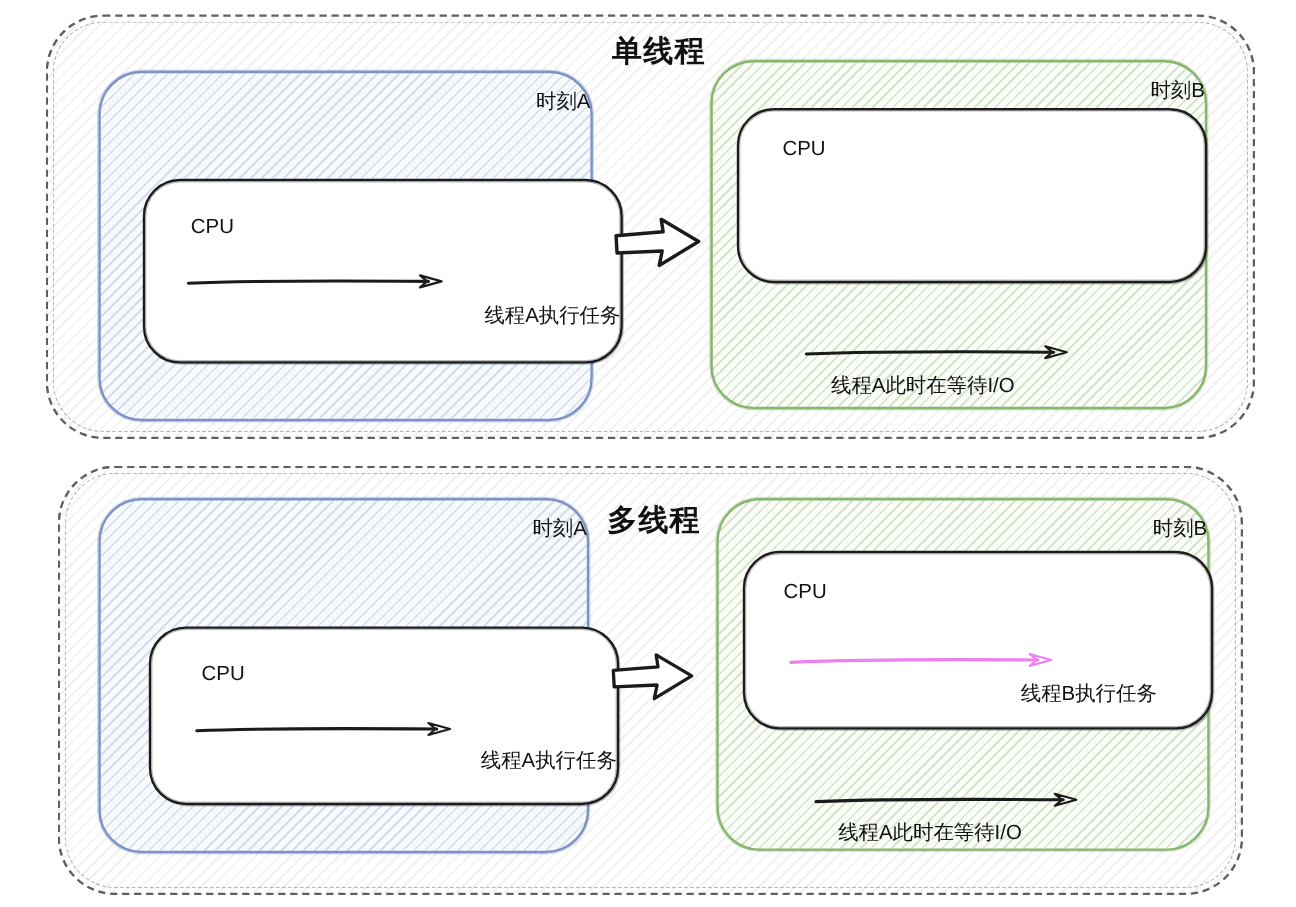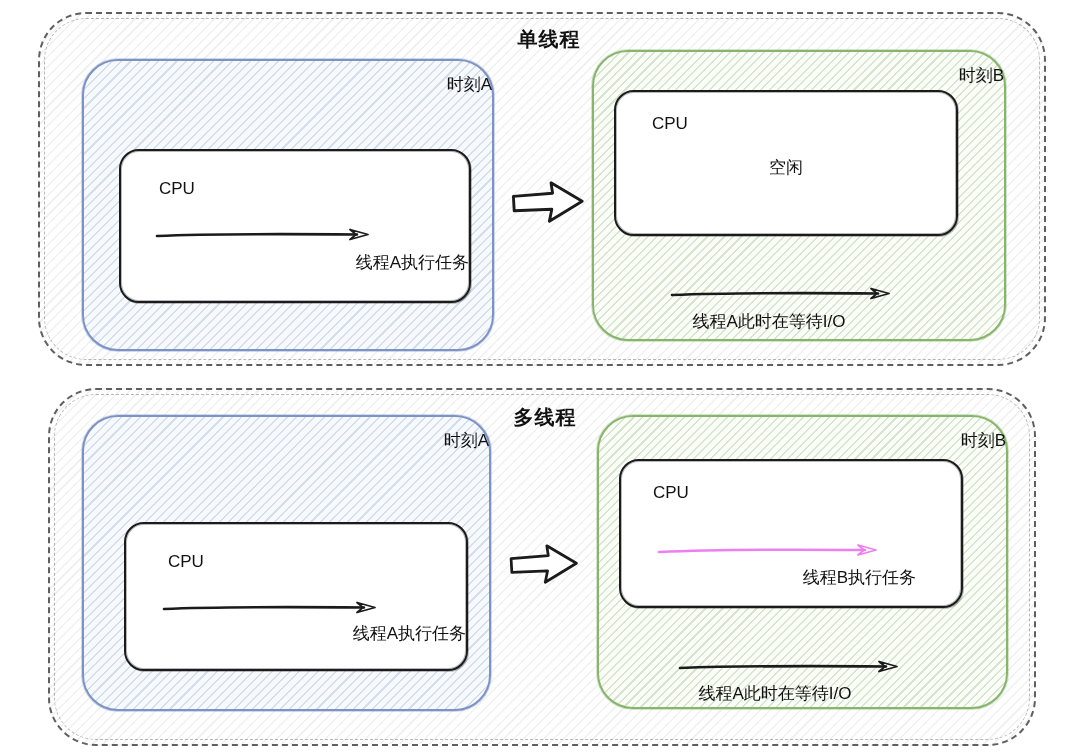--- a/index.html
+++ b/index.html
@@ -13,21 +13,21 @@
     border:2px dashed var(--outer-border,#5f5f5f);
     border-radius:48px;
     background:
       repeating-linear-gradient(135deg, rgba(0,0,0,0.055) 0 1.5px, transparent 1.5px 7px);
   }
   .section::before{
     content:"";position:absolute;inset:4px;border-radius:42px;
     border:1.5px dashed rgba(95,95,95,0.45);pointer-events:none;
   }
   .section-title{
-    position:absolute;font-size:20px;font-weight:700;letter-spacing:1px;
+    position:absolute;font-size:25px;font-weight:700;letter-spacing:1px;
     transform:translateX(-50%);white-space:nowrap;
   }
   .moment{
     position:absolute;border-radius:36px;border:2.5px solid;
   }
   .moment.blue{
     border-color:var(--blue-border,#7d93c6);
     background:
       repeating-linear-gradient(135deg, rgba(125,147,198,0.28) 0 1.5px, transparent 1.5px 6.5px),
       #f7fafd;
@@ -40,22 +40,23 @@
       #fbfdf9;
     box-shadow:0 0 0 1px rgba(136,181,110,0.35);
     text-decoration:underline;
   }
   .moment-label{
     position:absolute;top:12px;left:0;width:100%;text-align:right;
     font-size:17px;font-weight:400;white-space:nowrap;
   }
   .cpu-box{
     position:absolute;background:#ffffff;border:2.5px solid var(--box-border,#1b1b1b);
-    border-radius:20px;
+    border-radius:31px;
     box-shadow:inset 0 0 0 1px rgba(0,0,0,0.28), 1px 1px 0 0 rgba(0,0,0,0.25);
+    padding-left:48px;
   }
   .cpu-label{position:absolute;font-size:17px;white-space:nowrap;}
   .task-label{
     position:absolute;left:0;width:100%;text-align:right;
     font-size:17px;white-space:nowrap;
   }
   .arrow-svg{position:absolute;overflow:visible;}
   .block-arrow{position:absolute;overflow:visible;}
   .center-text{
     position:absolute;left:0;width:100%;text-align:center;font-size:17px;white-space:nowrap;
@@ -81,33 +82,32 @@
   </div>
 
   <svg class="block-arrow" style="left:467px;top:158px;" width="80" height="60" viewBox="0 0 100 70">
     <path d="M8,28 L57,24 L55,11 L94,34 L53,59 L56,44 L9,46 Z" stroke="var(--arrow-black)" stroke-width="3.6" fill="#ffffff" stroke-linejoin="round"></path>
   </svg>
 
   <div class="moment green" style="left:552px;top:36px;width:410px;height:287px;">
     <div class="moment-label">时刻B</div>
     <div class="cpu-box" style="left:20px;top:38px;width:340px;height:142px;">
       <div class="cpu-label" style="left:36px;top:22px;">CPU</div>
-      <div class="center-text" style="top:64px;">空闲</div>
     </div>
     <svg class="arrow-svg" style="left:75px;top:232px;" width="228" height="18" viewBox="0 0 228 18">
       <path d="M3,11 C70,8.5 150,9 209,9.5" stroke="var(--arrow-black)" stroke-width="2.6" fill="none" stroke-linecap="round"></path>
       <path d="M202,4.5 L220,9.5 L202,14.5 L208,9.5 Z" stroke="var(--arrow-black)" stroke-width="1.8" fill="none" stroke-linejoin="round"></path>
     </svg>
     <div class="center-text" style="top:258px;padding-right:60px;box-sizing:border-box;">线程A此时在等待I/O</div>
   </div>
 </div>
 
 <div class="section" style="left:48px;top:388px;width:984px;height:354px;">
 
-  <div class="section-title" style="left:495px;top:14px;">多线程</div>
+  <div class="section-title" style="left:495px;top:27px;">多线程</div>
 
   <div class="moment blue" style="left:32px;top:25px;width:405px;height:292px;">
     <div class="moment-label">时刻A</div>
     <div class="cpu-box" style="left:40px;top:105px;width:340px;height:145px;">
       <div class="cpu-label" style="left:42px;top:28px;">CPU</div>
       <svg class="arrow-svg" style="left:35px;top:74px;" width="222" height="18" viewBox="0 0 222 18">
         <path d="M3,11 C60,8.5 140,9 203,9.5" stroke="var(--arrow-black)" stroke-width="2.6" fill="none" stroke-linecap="round"></path>
         <path d="M196,4.5 L214,9.5 L196,14.5 L202,9.5 Z" stroke="var(--arrow-black)" stroke-width="1.8" fill="none" stroke-linejoin="round"></path>
       </svg>
       <div class="task-label" style="top:98px;">线程A执行任务</div>

